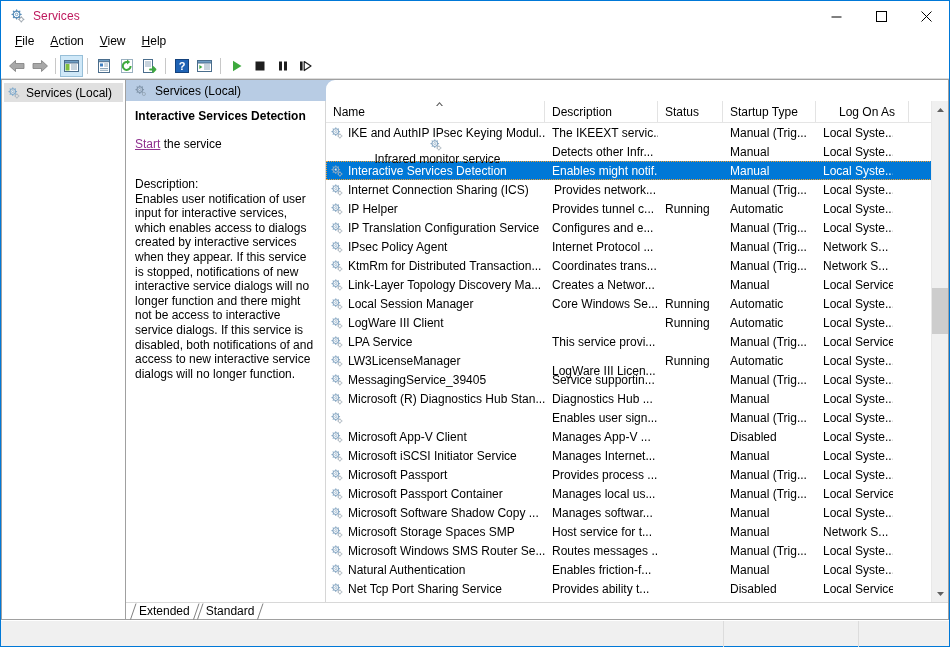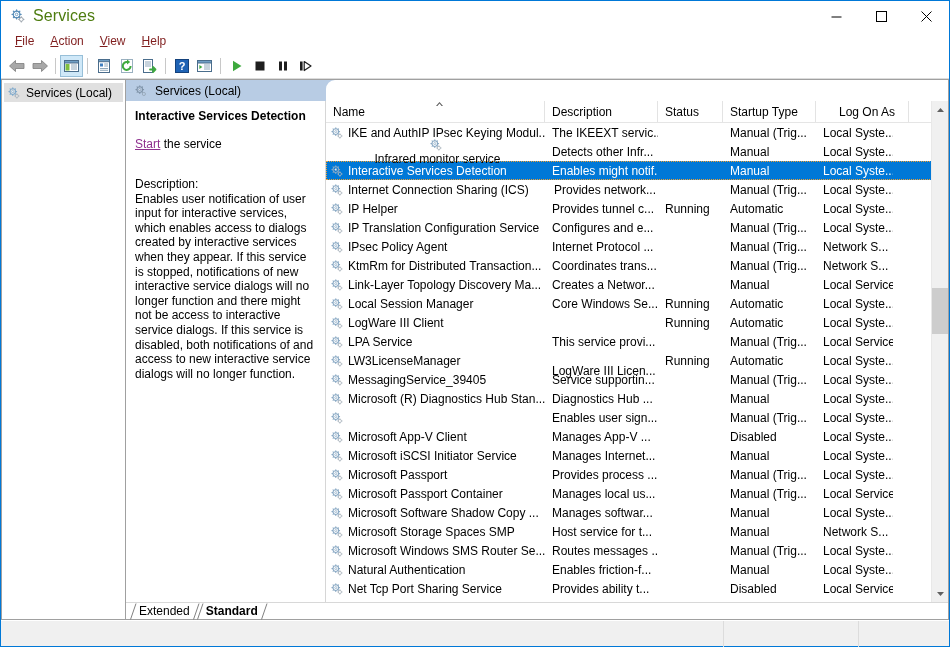--- a/index.html
+++ b/index.html
@@ -27,42 +27,42 @@
     background: #ffffff;
     display: flex; align-items: center;
     position: relative;
   }
   #titlebar .app-icon {
     width: 16px; height: 16px;
     margin-left: 9px; margin-right: 7px;
     position: relative;
   }
   #titlebar .title-text {
-    font-size: 16px; color: #4d7c0f;
+    font-size: 12px; color: #be185d;
     letter-spacing: 0.1px;
   }
   .win-buttons { margin-left: auto; display: flex; height: 30px; }
   .win-btn {
     width: 45px; height: 30px;
     display: flex; align-items: center; justify-content: center;
     cursor: default;
   }
   .win-btn svg { display: block; }
 
   
   #menubar {
     height: 22px; min-height: 22px;
     background: #ffffff;
     display: flex; align-items: center;
     padding-left: 6px;
     border-bottom: 1px solid #ffffff;
   }
   .menu-item {
     padding: 2px 8px 3px 8px;
-    font-size: 12px; color: #7f1d1d;
+    font-size: 12px; color: #000000;
     cursor: default;
   }
   .menu-item u { text-decoration: underline; }
 
   
   #toolbar {
     height: 26px; min-height: 26px;
     background: #ffffff;
     display: flex; align-items: center;
     padding-left: 4px;
@@ -272,21 +272,21 @@
     padding: 0 7px 0 9px;
     cursor: default;
     position: relative;
     color: #000;
   }
   .tab .slash-l, .tab .slash-r {
     position: absolute; top: 0; bottom: 0; width: 7px;
   }
   .tab .slash-l { left: 0; }
   .tab .slash-r { right: -3px; }
-  .tab.active { font-weight: bold; }
+  .tab.active { font-weight: normal; }
 
   
   #statusbar {
     height: 26px; min-height: 26px;
     background: #f0f0f0;
     display: flex; align-items: center;
     border-top: 1px solid #ffffff;
   }
   .sb-pane {
     height: 26px;

